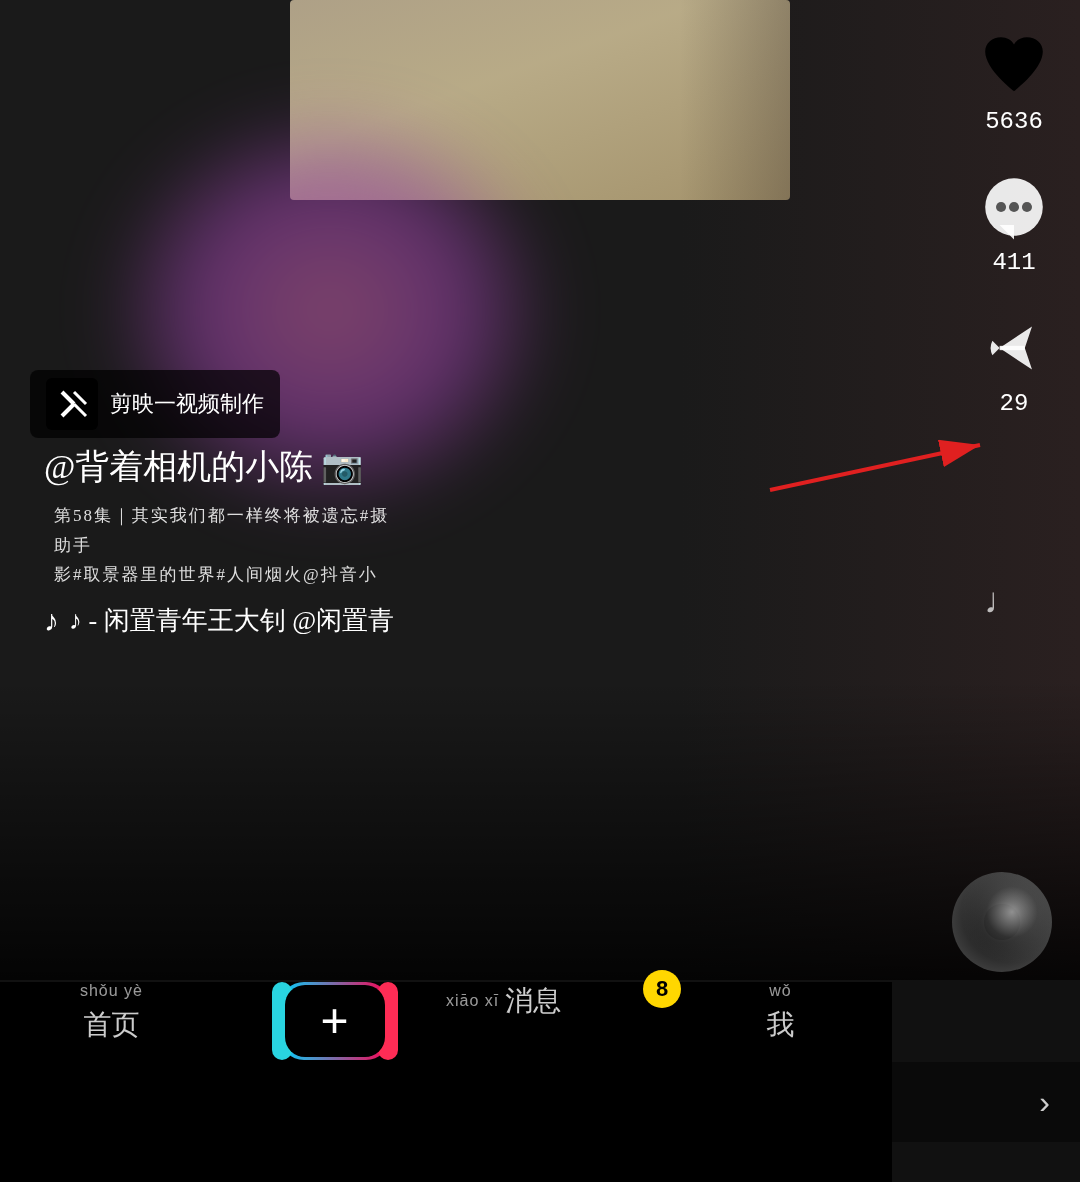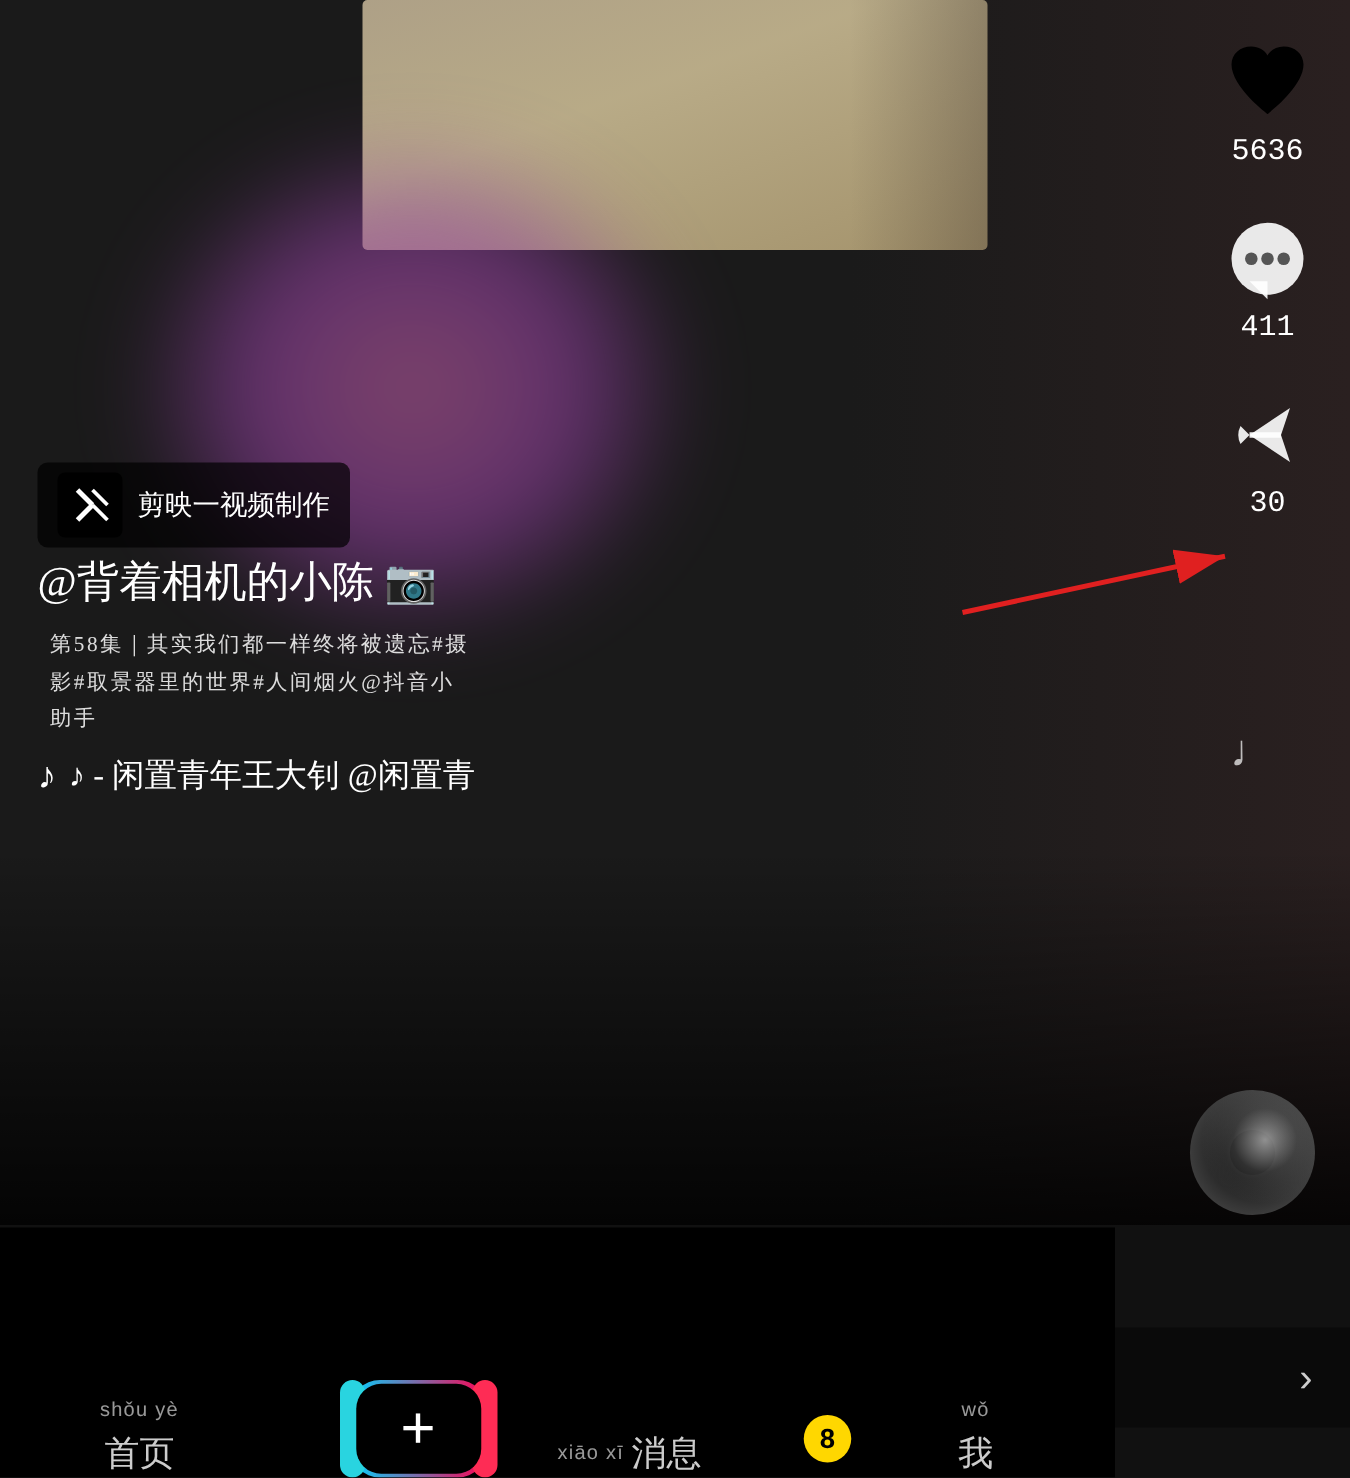--- a/index.html
+++ b/index.html
@@ -132,21 +132,21 @@
       font-size: 22px;
       font-family: 'STKaiti', 'KaiTi', serif;
     }
 
     
     .content-area {
       position: absolute;
       top: 440px;
       left: 0;
       right: 113px;
-      padding: 0 30px;
+      padding: 0 44px;
     }
 
     .handwritten {
       font-family: 'STKaiti', 'KaiTi', cursive;
       color: #fff;
       line-height: 1.6;
     }
 
     .pinyin-line {
       font-size: 17px;
@@ -246,21 +246,21 @@
 
     
     .bottom-nav {
       position: absolute;
       bottom: 0;
       left: 0;
       width: 892px;
       height: 200px;
       background: #000;
       display: flex;
-      align-items: flex-end;
+      align-items: flex-start;
       justify-content: space-around;
     }
 
     .nav-item {
       display: flex;
       flex-direction: column;
       align-items: center;
       gap: 6px;
       cursor: pointer;
       flex: 1;
@@ -400,21 +400,21 @@
   </div>
 
   <div class="action-btn">
     <div class="action-icon">
       <svg viewBox="0 0 100 100" xmlns="http://www.w3.org/2000/svg">
         <path d="M30 50 L75 20 L65 50 L75 80Z" fill="rgba(255,255,255,0.9)"></path>
         <path d="M30 50 L65 50" stroke="rgba(255,255,255,0.9)" stroke-width="6" fill="none"></path>
         <path d="M20 40 Q15 50 20 60 L30 50Z" fill="rgba(255,255,255,0.9)"></path>
       </svg>
     </div>
-    <span class="action-count">30</span>
+    <span class="action-count">29</span>
   </div>
 </div>
 
 <svg class="red-arrow" viewBox="0 0 250 80" xmlns="http://www.w3.org/2000/svg">
   <defs>
     <marker id="arrowhead" markerWidth="10" markerHeight="7" refX="10" refY="3.5" orient="auto">
       <polygon points="0 0, 10 3.5, 0 7" fill="#e02020"></polygon>
     </marker>
   </defs>
   <line x1="20" y1="60" x2="230" y2="15" stroke="#e02020" stroke-width="4" marker-end="url(#arrowhead)"></line>
@@ -436,22 +436,22 @@
 </div>
 
 <div class="content-area">
 
   <div class="user-tag handwritten">
     <span>@背着相机的小陈 📷</span>
   </div>
 
   <div class="handwritten">
     <div class="pinyin-line">第58集｜其实我们都一样终将被遗忘#摄</div>
+    <div class="pinyin-line">助手</div>
     <div class="pinyin-line">影#取景器里的世界#人间烟火@抖音小</div>
-    <div class="pinyin-line">助手</div>
   </div>
 
   <div class="tiktok-logo-row">
     <span class="tiktok-logo">♪</span>
     <span class="handwritten" style="font-size:26px;color:#fff;font-family:Liberation Serif, serif;">
       <span>♪ - 闲置青年王大钊   @闲置青</span>
     </span>
   </div>
 </div>
 

